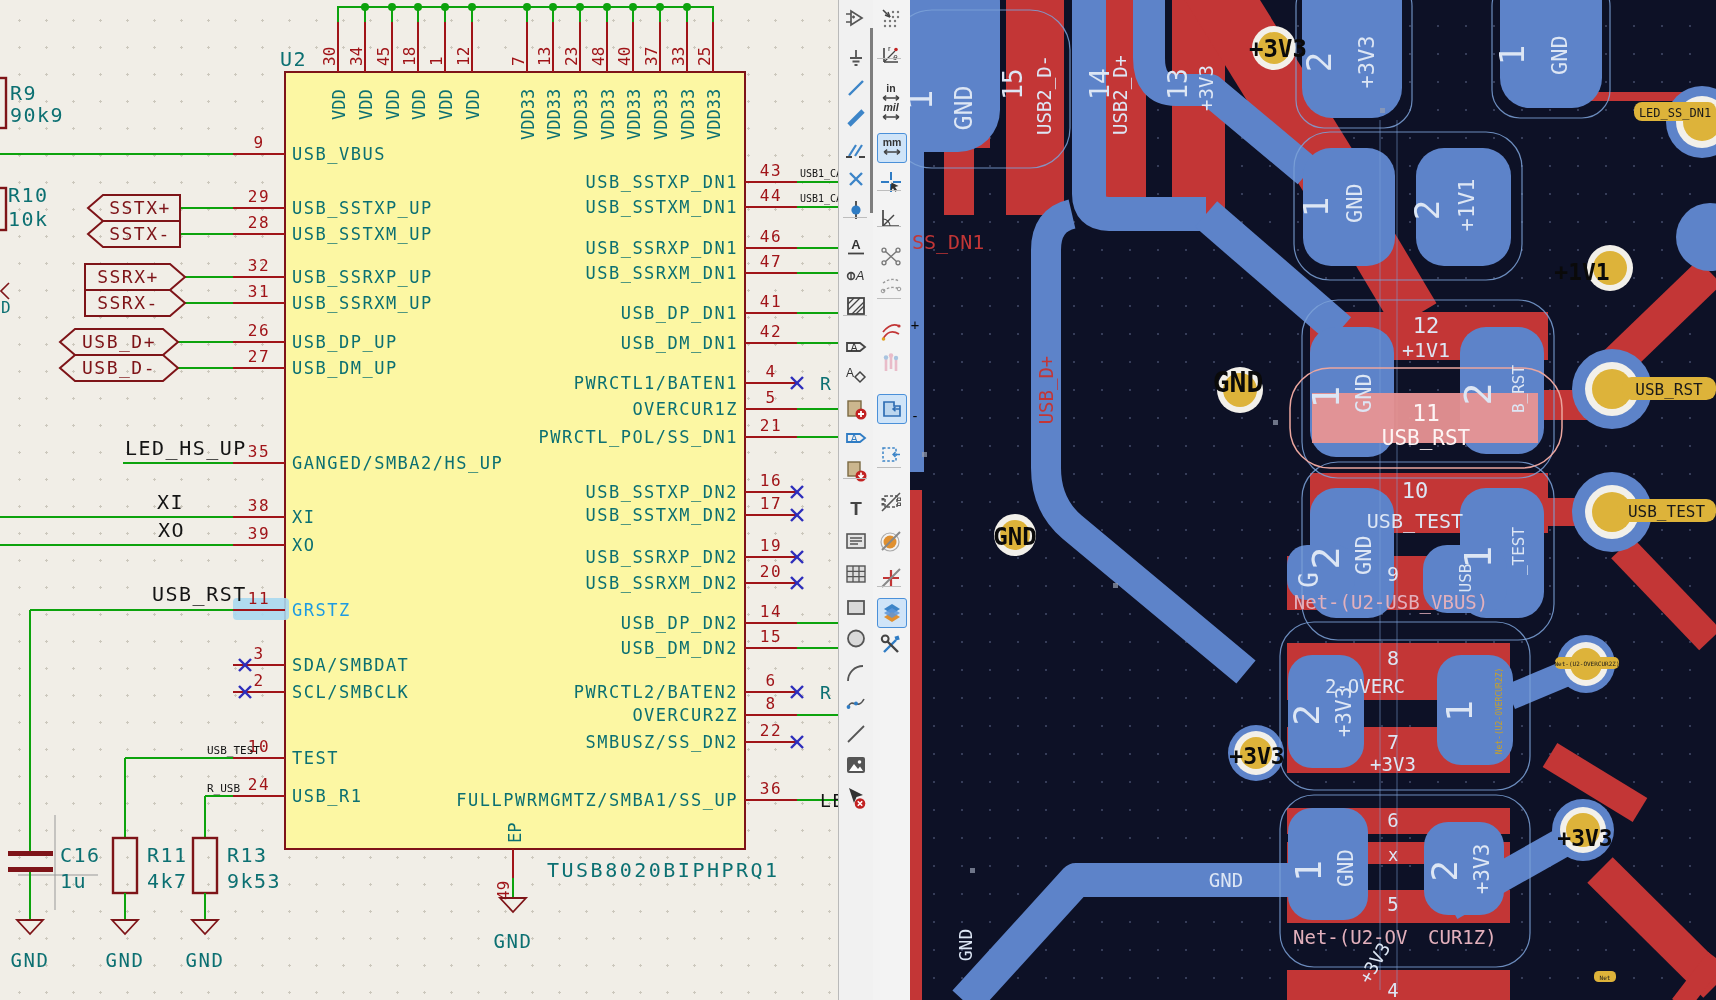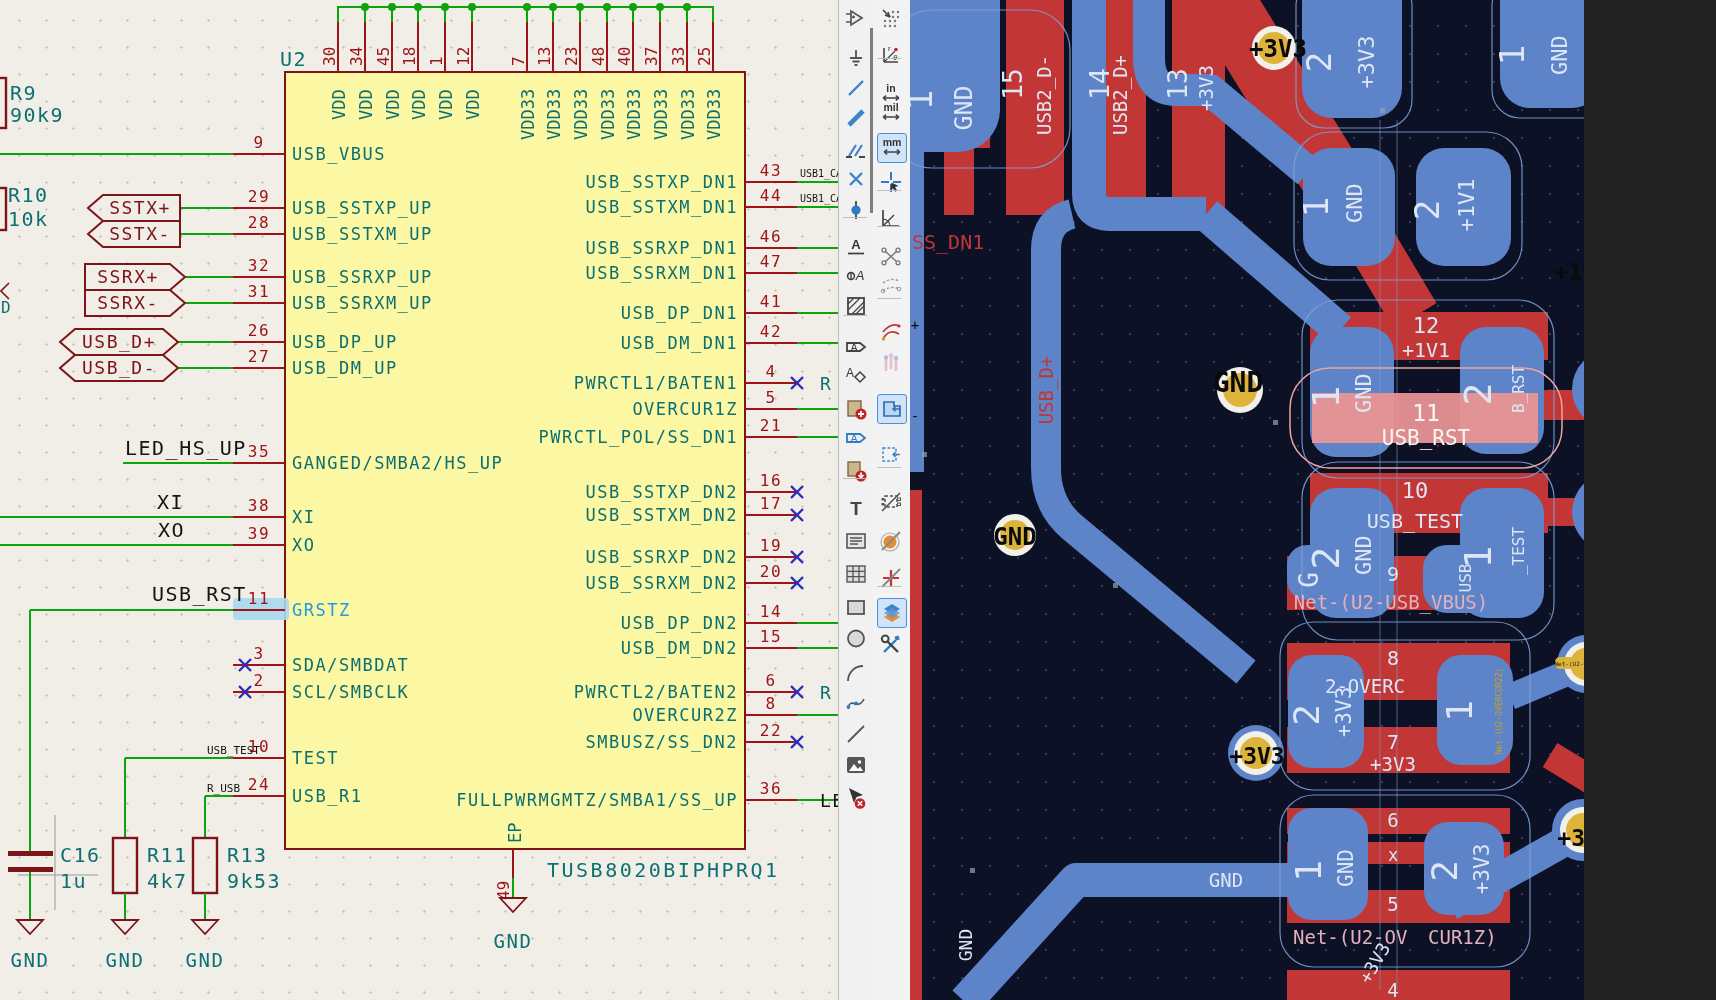--- a/index.html
+++ b/index.html
@@ -1,16 +1,16 @@
 <!DOCTYPE html>
 <html><head>
 <meta charset="utf-8">
 <style>
   html,body{margin:0;padding:0;background:#222;}
-  .app{position:relative;width:1584px;height:1000px;overflow:hidden;font-family:"DejaVu Sans Mono",monospace;}
+  .app{position:relative;width:1716px;height:1000px;overflow:hidden;font-family:"DejaVu Sans Mono",monospace;}
   .schematic{position:absolute;left:0;top:0;width:838px;height:1000px;
     background-color:#f1eee7;
     background-image:radial-gradient(circle,#ccc8bd 1px,transparent 1.4px);
     background-size:27px 27px;background-position:6px 7px;}
   .schematic svg{position:absolute;left:0;top:0;}
   .toolbar{position:absolute;top:0;height:1000px;background:#f1f1f1;}
   .tb-a{left:838px;width:34px;border-left:1px solid #b9b9b9;border-right:1px solid #c6c6c6;}
   .tb-b{left:873px;width:37px;border-right:1px solid #555;background:#f3f3f3;}
   .tbtn{position:absolute;left:3px;width:28px;height:28px;border-radius:3px;display:flex;align-items:center;justify-content:center;}
   .tb-b .tbtn{left:4px;}
@@ -493,21 +493,21 @@
           <circle cx="17" cy="7.5" r="1.8" fill="#c22222"></circle>
         </svg>
       </div>
       <div class="tsep" style="top: 58px;"></div>
       <div class="tbtn" style="top: 80px;">
         <svg viewBox="0 0 24 24">
           <text x="12" y="10" font-size="10.5" text-anchor="middle" font-weight="bold" fill="#333" font-family="sans-serif">in</text>
           <path d="M4 16h16M4 16l3.2-2.4M4 16l3.2 2.4M20 16l-3.2-2.4M20 16l-3.2 2.4" stroke="#444" stroke-width="1.5" fill="none"></path>
         </svg>
       </div>
-      <div class="tbtn" style="top: 99px;">
+      <div class="tbtn" style="top: 99px; font-style: italic;">
         <svg viewBox="0 0 24 24">
           <text x="12" y="10" font-size="10.5" text-anchor="middle" font-weight="bold" fill="#333" font-family="sans-serif">mil</text>
           <path d="M4 16h16M4 16l3.2-2.4M4 16l3.2 2.4M20 16l-3.2-2.4M20 16l-3.2 2.4" stroke="#444" stroke-width="1.5" fill="none"></path>
         </svg>
       </div>
       <div class="tbtn sel" style="top: 133px;">
         <svg viewBox="0 0 24 24">
           <text x="12" y="10" font-size="10.5" text-anchor="middle" font-weight="bold" fill="#333" font-family="sans-serif">mm</text>
           <path d="M4 16h16M4 16l3.2-2.4M4 16l3.2 2.4M20 16l-3.2-2.4M20 16l-3.2 2.4" stroke="#444" stroke-width="1.5" fill="none"></path>
         </svg>

